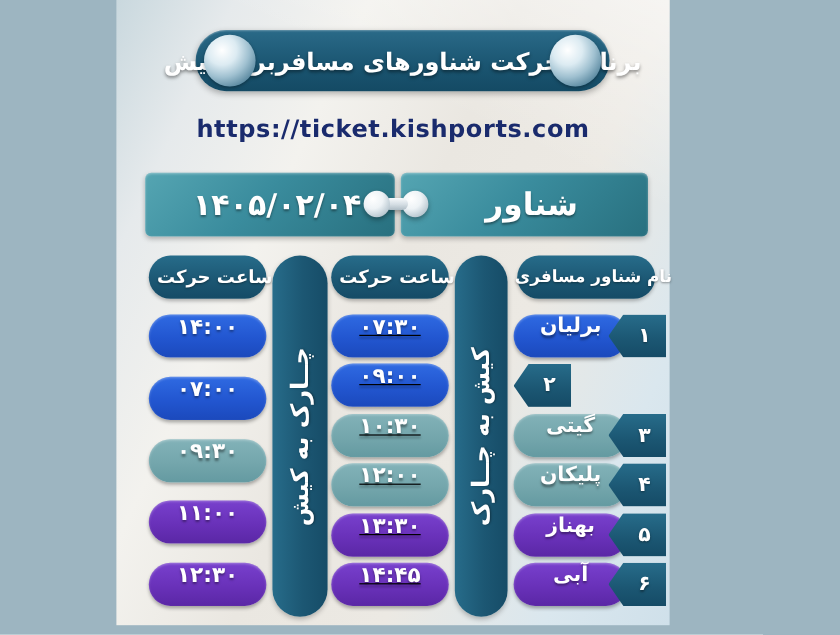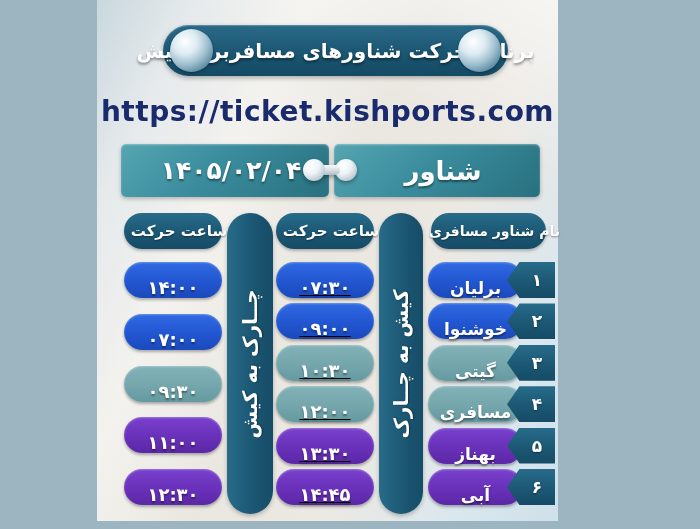--- a/index.html
+++ b/index.html
@@ -34,21 +34,21 @@
   .sphere.s-right { right: 7px; }
   .title-text {
     color: #ffffff; font-weight: bold; font-size: 20px;
     text-shadow: 0 2px 3px rgba(0,0,0,0.45); white-space: nowrap;
   }
 
   
   .url {
     position: absolute; top: 95px; left: 0; width: 100%;
     text-align: center; direction: ltr;
-    color: #1a2b6d; font-weight: bold; font-size: 28px; letter-spacing: 0.5px;
+    color: #1a2b6d; font-weight: bold; font-size: 20px; letter-spacing: 0.5px;
   }
 
   
   .date-box {
     position: absolute; top: 144px; height: 53px;
     background: linear-gradient(135deg, #55a5b2 0%, #3a8c9d 45%, #28707f 100%);
     border-radius: 5px;
     box-shadow: 0 2px 4px rgba(0,0,0,0.25), inset 0 1px 2px rgba(255,255,255,0.35);
     display: flex; align-items: center; justify-content: center;
     color: #fff; font-weight: bold;
@@ -104,21 +104,21 @@
   .col {
     position: absolute; top: 262px; height: 243px;
     display: flex; flex-direction: column; justify-content: space-between;
   }
   .col-left  { left: 27px;  width: 98px; }
   .col-mid   { left: 179px; width: 98px; text-decoration: underline; }
   .col-names { left: 331px; width: 127px; }
 
   .pill {
     height: 36px; border-radius: 18px;
-    display: flex; align-items: flex-end; justify-content: center;
+    display: flex; align-items: flex-start; justify-content: center;
     color: #fff; font-weight: bold; font-size: 18px;
     text-shadow: 0 2px 2px rgba(0,0,0,0.4);
     box-shadow: 0 2px 3px rgba(0,0,0,0.3), inset 0 1px 2px rgba(255,255,255,0.3);
   }
   .pill.blue   { background: linear-gradient(180deg, #2f6ae2 0%, #2256d0 55%, #1b49bc 100%); }
   .pill.sage   { background: linear-gradient(180deg, #82b2b8 0%, #74a6ac 55%, #649aa1 100%); }
   .pill.purple { background: linear-gradient(180deg, #7840cd 0%, #6931b9 55%, #5a27a5 100%); }
   .pill .t { direction: ltr; unicode-bidi: isolate; }
 
   .name-row { direction: ltr; display: flex; height: 36px; }
@@ -205,29 +205,28 @@
         <div class="pill purple">
           <span class="t" dir="ltr">۱۴:۴۵</span>
         </div>
       </div>
     <div class="col col-names" id="col-names">
         <div class="name-row">
           <div class="pill blue">برلیان</div>
           <div class="pentagon">۱</div>
         </div>
         <div class="name-row">
-          <div class="pill blue">خوشنوا</div>
           <div class="pentagon">۲</div>
         </div>
         <div class="name-row">
           <div class="pill sage">گیتی</div>
           <div class="pentagon">۳</div>
         </div>
         <div class="name-row">
-          <div class="pill sage">مسافری</div>
+          <div class="pill sage">پلیکان</div>
           <div class="pentagon">۴</div>
         </div>
         <div class="name-row">
           <div class="pill purple">بهناز</div>
           <div class="pentagon">۵</div>
         </div>
         <div class="name-row">
           <div class="pill purple">آبی</div>
           <div class="pentagon">۶</div>
         </div>

